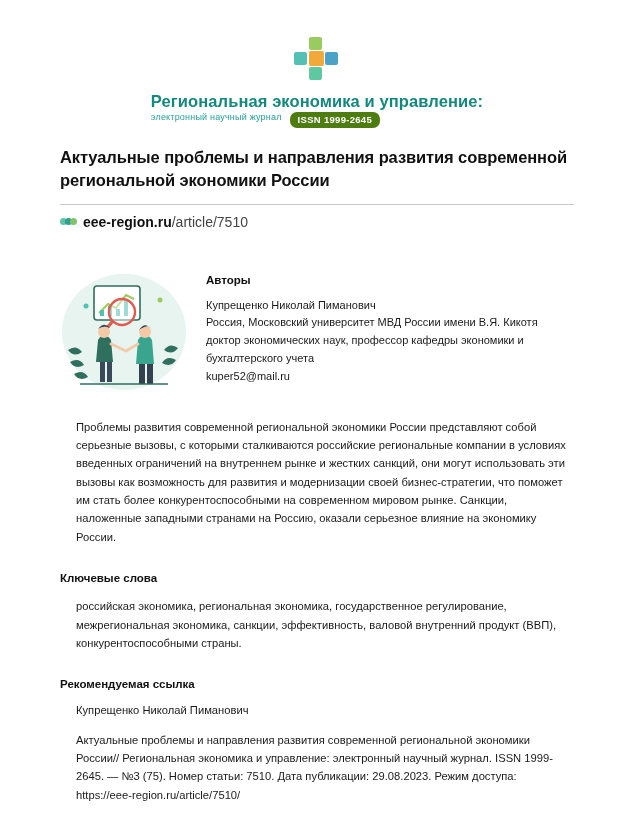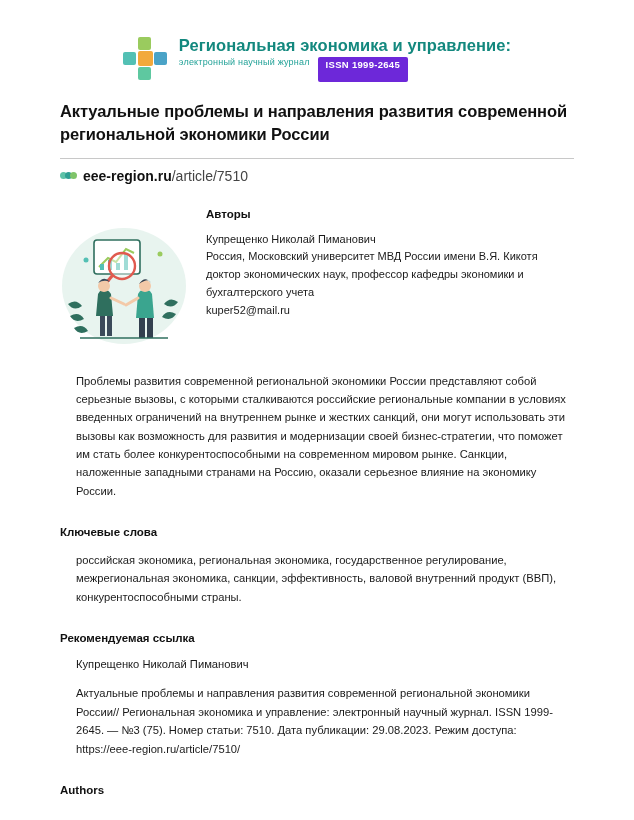--- a/index.html
+++ b/index.html
@@ -26,20 +26,21 @@
   .masthead {
     padding-top: 36px;
     display: flex;
     justify-content: center;
     align-items: center;
   }
   .logo-wrap {
     display: flex;
     align-items: center;
     gap: 10px;
+    flex-direction: column;
   }
   .logo-mark {
     width: 46px;
     height: 46px;
     position: relative;
     flex: none;
   }
   .logo-mark span {
     position: absolute;
     display: block;
@@ -65,26 +66,26 @@
   .logo-sub-row {
     display: flex;
     gap: 8px;
   }
   .logo-sub {
     font-size: 9px;
     color: #23a298;
     letter-spacing: 0.2px;
   }
   .issn-badge {
-    background: #6d28d9;
+    background: #4d7c0f;
     color: #ffffff;
     font-size: 9.5px;
     font-weight: bold;
-    padding: 2px 8px 12px 8px;
-    border-radius: 2px;
+    padding: 2px 8px 3px 8px;
+    border-radius: 7px;
     letter-spacing: 0.3px;
     white-space: nowrap;
   }
 
   
   h1.doc-title {
     font-size: 16.5px;
     line-height: 1.38;
     font-weight: bold;
     margin: 18px 0 0 0;
@@ -126,21 +127,21 @@
     color: #444;
   }
   .url-text b { color: #111; font-weight: bold; }
 
   
   .content { margin-top: 24px; }
 
   .top-block {
     display: flex;
     gap: 18px;
-    align-items: flex-start;
+    align-items: center;
   }
   .illus {
     width: 128px;
     height: 140px;
     flex: none;
     position: relative;
     margin-top: 12px;
   }
   .meta-col {
     flex: 1;

